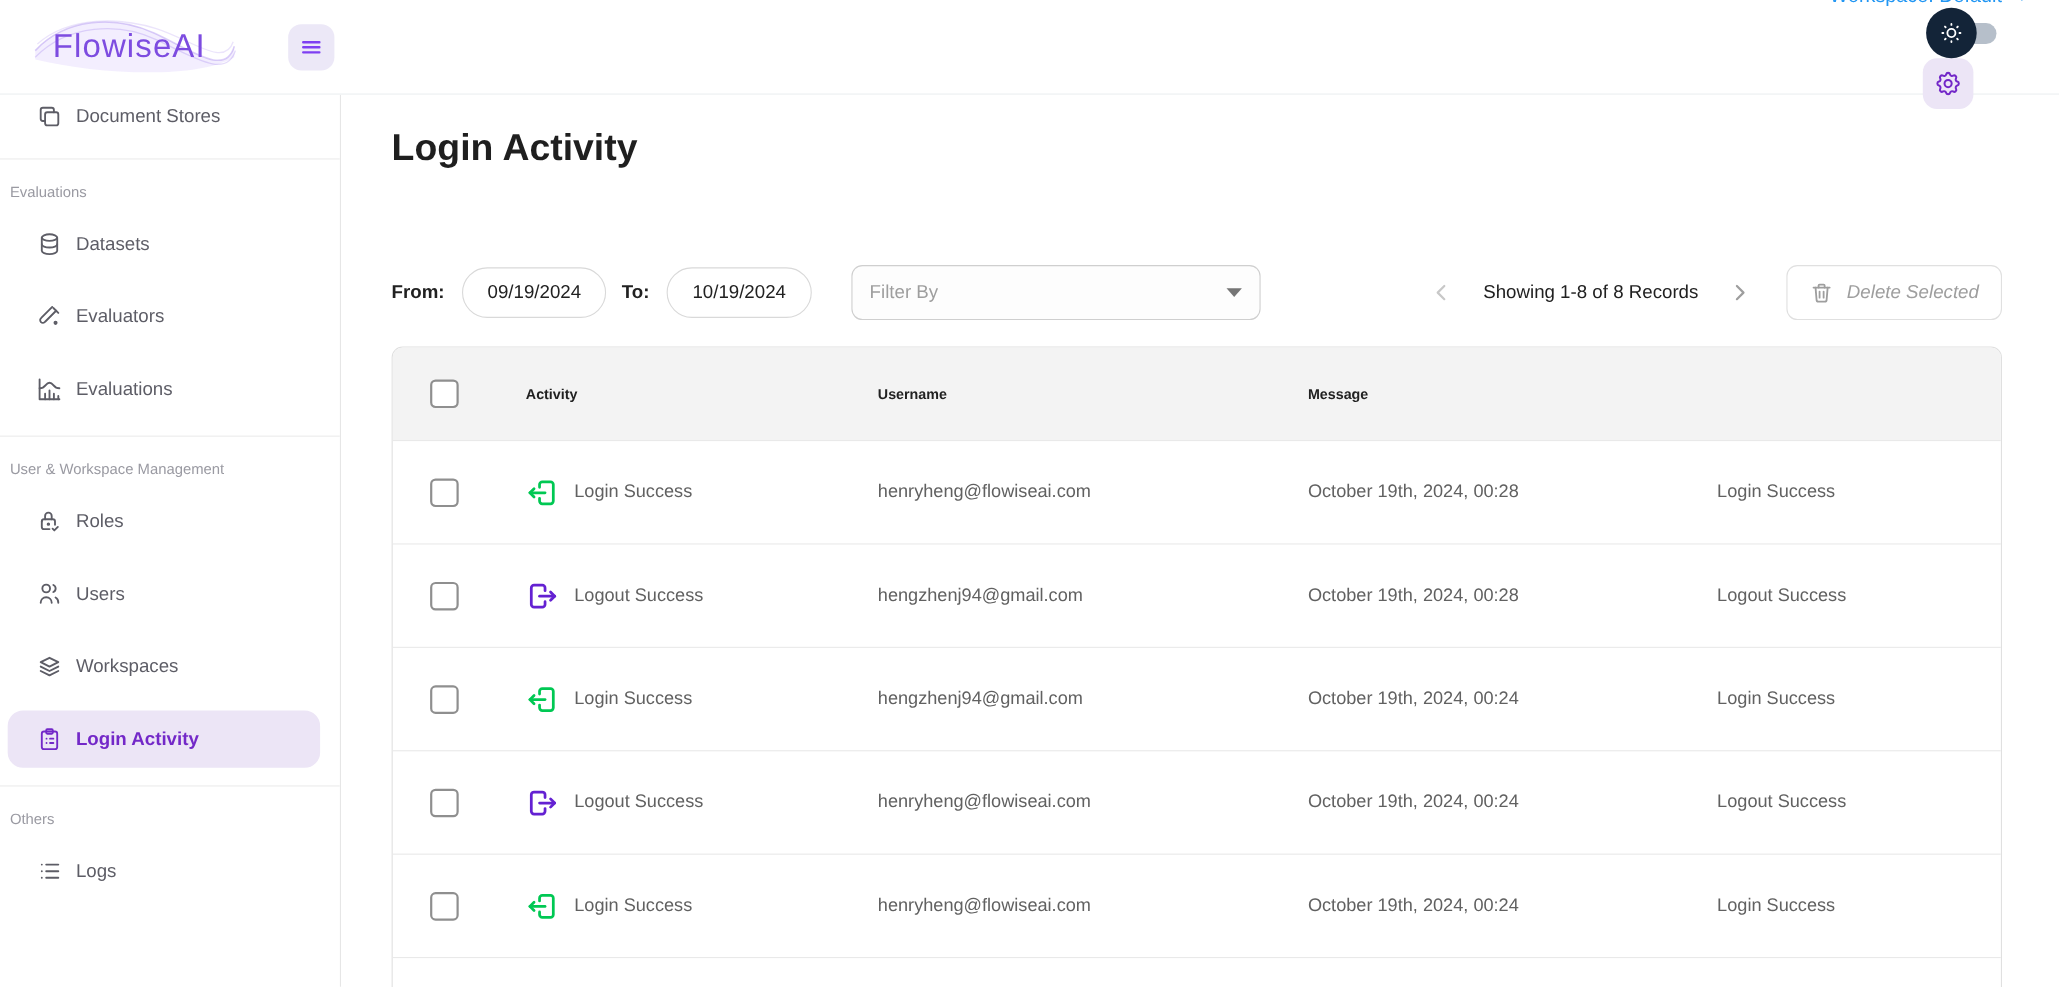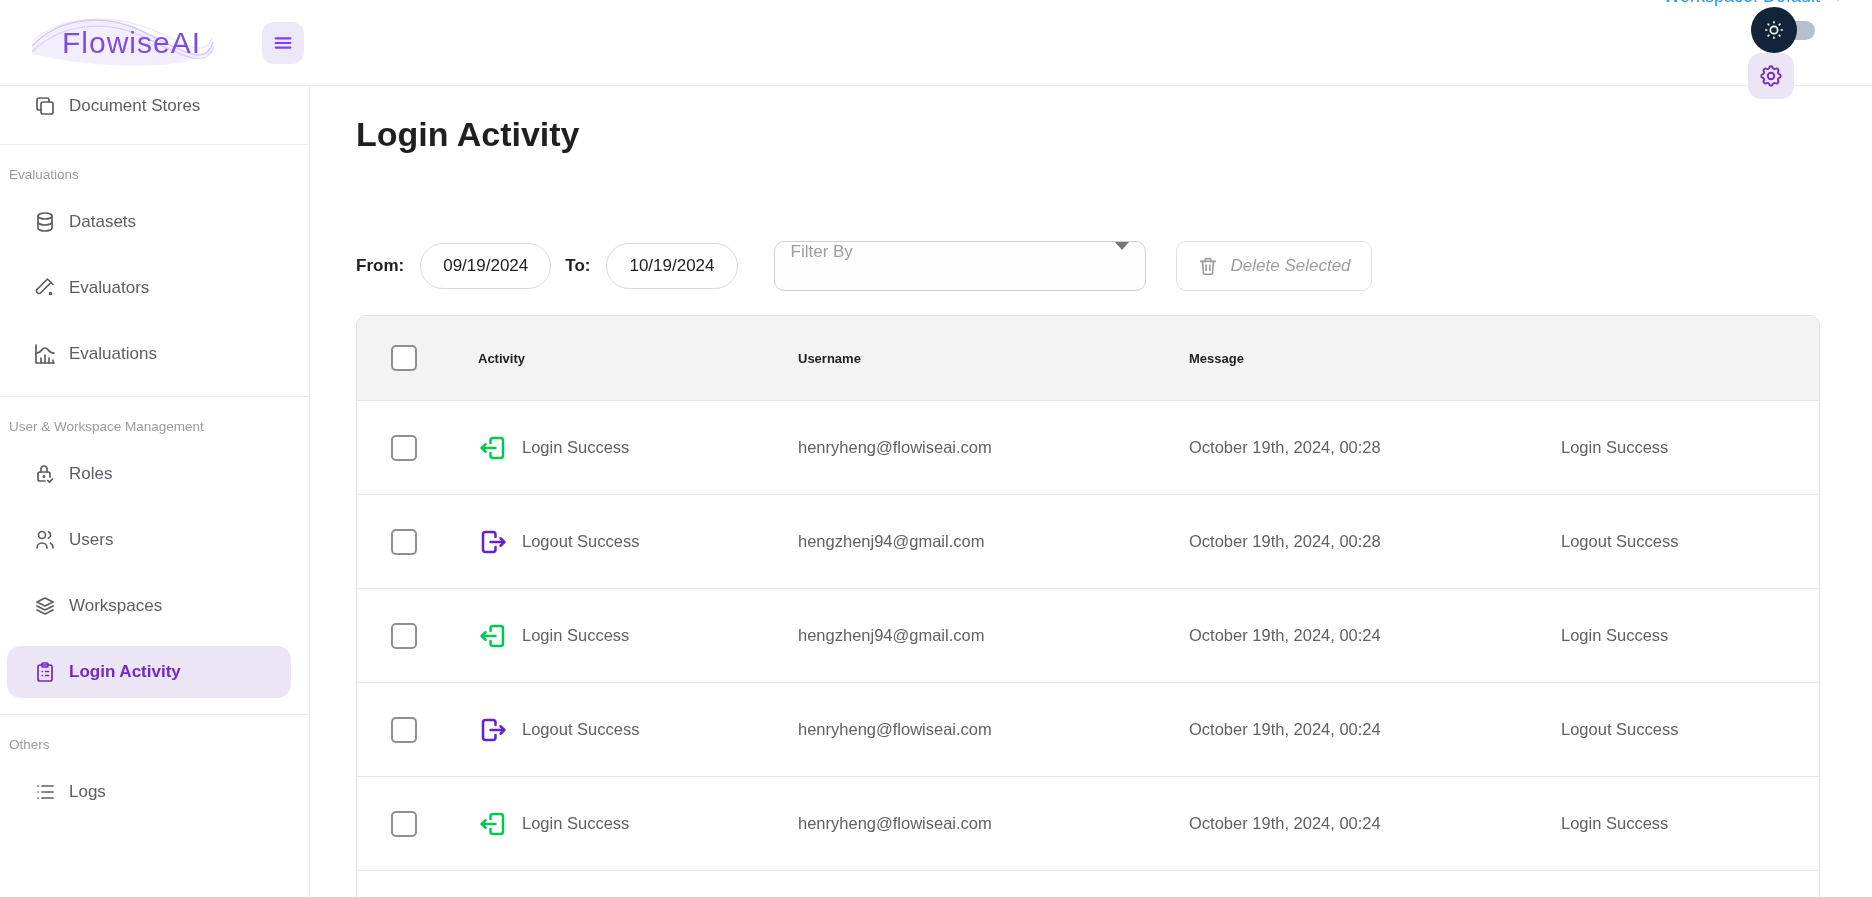--- a/index.html
+++ b/index.html
@@ -2,21 +2,21 @@
 <html><head>
 <meta charset="utf-8">
 <style>
   * { margin:0; padding:0; box-sizing:border-box; }
   html,body { width:1872px; height:897px; overflow:hidden; background:#fff;
               font-family:"Liberation Sans", sans-serif; color:#212121; }
 
   
   .header { position:absolute; top:0; left:0; width:1872px; height:86px;
             background:#fff; border-bottom:1px solid #eceff1; display:flex; align-items:center; z-index:5; }
-  .logo-wrap { position:relative; margin-left:30px; width:185px; height:62px; display:flex; align-items:center;justify-content:center; }
+  .logo-wrap { position:relative; margin-left:30px; width:185px; height:62px; display:flex; align-items:center; }
   .logo-wave { position:absolute; left:0; top:0; }
   .logo-text { position:relative; font-size:30px; font-weight:500; letter-spacing:1px; color:#7d4ce0; margin-left:18px; }
   .menu-btn { width:42px; height:42px; border-radius:12px; background:#ece8f7; border:none;
               display:flex; align-items:center; justify-content:center; margin-left:47px; cursor:pointer; }
   .header-right { margin-left:auto; display:flex; align-items:center; margin-right:24px;flex-direction:column; }
   .workspace-sel { display:flex; align-items:center; gap:8px; color:#2196f3; font-size:18px; cursor:pointer; }
   .theme-toggle { position:relative; width:64px; height:46px; margin-left:54px; cursor:pointer; }
   .toggle-track { position:absolute; left:10px; top:14px; width:54px; height:19px; border-radius:10px; background:#b6bfca; }
   .toggle-thumb { position:absolute; left:0; top:0; width:46px; height:46px; border-radius:50%;
                   background:#132438; display:flex; align-items:center; justify-content:center; }
@@ -38,21 +38,21 @@
   
   .main { position:absolute; top:86px; left:311px; right:0; bottom:0; background:#fff; padding:0 52px 0 45px; }
   .page-title { font-size:34px; font-weight:700; color:#1f1f1f; margin-top:26px; line-height:44px; }
 
   .filter-bar { display:flex; align-items:center; margin-top:85px; }
   .flabel { font-size:17px; font-weight:700; color:#212121; }
   .date-pill { height:46px; min-width:128px; border:1px solid #d9d9d9; border-radius:23px; background:#fff;
                display:flex; align-items:center; justify-content:center; font-size:17px; color:#212121;
                margin:0 14px 0 16px; padding:16px 22px; cursor:pointer; }
   .filter-select { height:50px; width:372px; border:1px solid #cfcfcf; border-radius:10px; background:#fdfdfd;
-                   display:flex; margin-left:22px; padding:0 16px; cursor:pointer; }
+                   display:flex; align-items:center; margin-left:22px; padding:0 16px; cursor:pointer; }
   .filter-select .ph { color:#9e9e9e; font-size:17px; flex:1; }
   .caret { width:0; height:0; border-left:7px solid transparent; border-right:7px solid transparent;
            border-top:8px solid #757575; }
   .pager { display:flex; align-items:center; margin-left:auto; gap:26px; }
   .pg-chevron { display:flex; cursor:pointer; }
   .pg-text { font-size:17px; color:#212121; }
   .delete-btn { height:50px; border:1px solid #e0e0e0; border-radius:10px; background:#fff; margin-left:30px;
                 display:flex; align-items:center; gap:12px; padding:0 20px; color:#9e9e9e; font-size:17px; cursor:default;font-style:italic; }
 
   
@@ -226,20 +226,34 @@
 
   <div class="filter-bar">
     <span class="flabel">From:</span>
     <div class="date-pill">09/19/2024</div>
     <span class="flabel">To:</span>
     <div class="date-pill">10/19/2024</div>
     <div class="filter-select">
       <span class="ph">Filter By</span>
       <span class="caret"></span>
     </div>
+    <div class="pager">
+      <span class="pg-chevron">
+        <svg width="24" height="24" viewBox="0 0 24 24" fill="none" stroke="#c8c8c8" stroke-width="2" stroke-linecap="round" stroke-linejoin="round">
+            <path d="M15 6l-6 6 6 6"></path>
+          </svg>
+      </span>
+      <span class="pg-text">Showing 1-8 of 8 Records</span>
+      <span class="pg-chevron">
+        <svg width="24" height="24" viewBox="0 0 24 24" fill="none" stroke="#9e9e9e" stroke-width="2" stroke-linecap="round" stroke-linejoin="round">
+            <path d="M9 6l6-6M9 6l6 6" transform="translate(0,6) scale(1,1)" display="none"></path>
+            <path d="M9 6l6 6-6 6"></path>
+          </svg>
+      </span>
+    </div>
     <button class="delete-btn">
       <svg width="22" height="22" viewBox="0 0 24 24" fill="none" stroke="#9e9e9e" stroke-width="1.8" stroke-linecap="round" stroke-linejoin="round">
         <path d="M4 7h16"></path>
         <path d="M10 11v6M14 11v6"></path>
         <path d="M6 7l1 12a2 2 0 0 0 2 2h6a2 2 0 0 0 2-2l1-12"></path>
         <path d="M9 7V5a1 1 0 0 1 1-1h4a1 1 0 0 1 1 1v2"></path>
       </svg>
       <span>Delete Selected</span>
     </button>
   </div>

